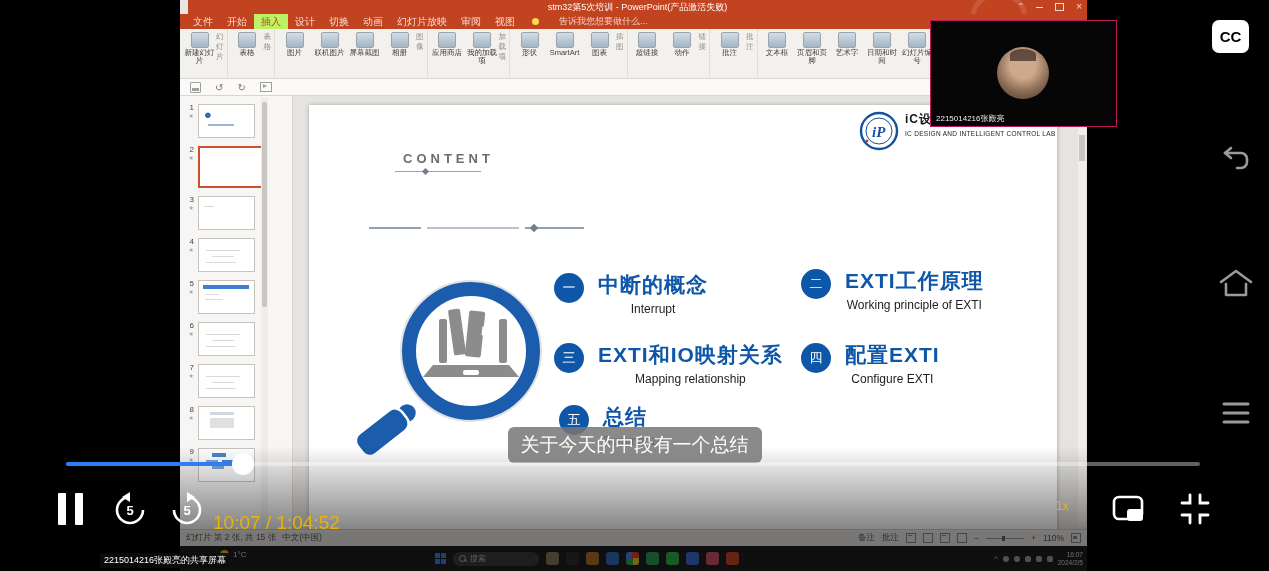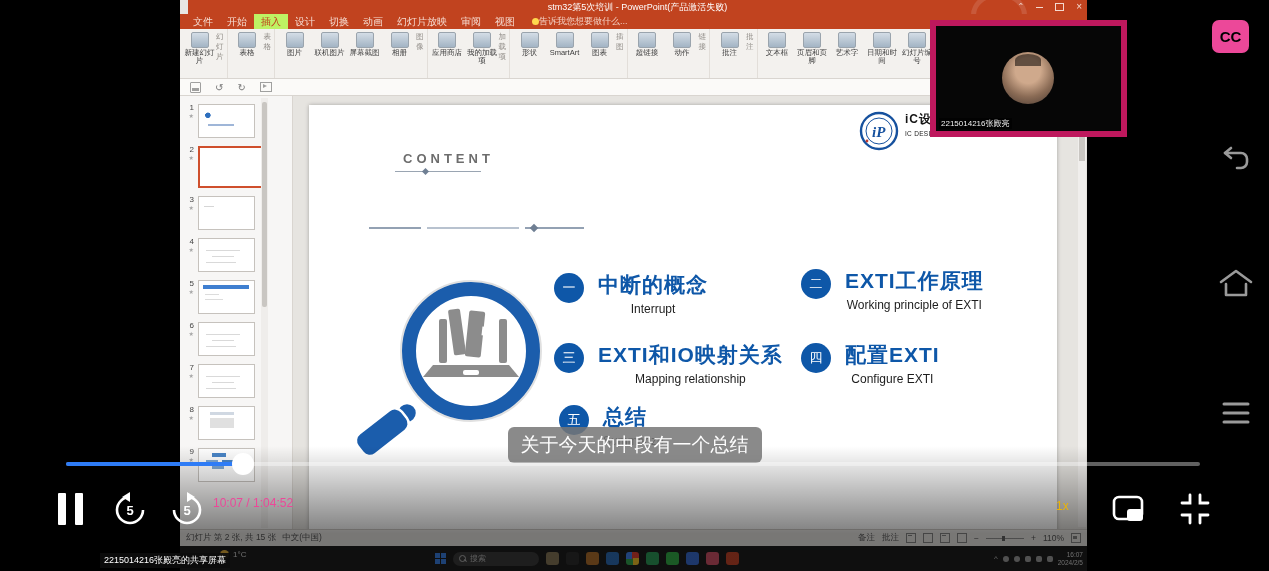--- a/index.html
+++ b/index.html
@@ -17,21 +17,21 @@
   .wc-min{width:7px;height:1px;background:#f4d9cf;}
   .wc-max{width:7px;height:6px;border:1px solid #f4d9cf;}
   .wc-x{color:#f4d9cf;font-size:10px;line-height:10px;}
   .wc-opt{color:#f4d9cf;font-size:8px;line-height:8px;}
 
   
   .menubar{position:absolute;left:0;top:14px;right:0;height:15px;background:#c1431f;display:flex;
     align-items:stretch;padding-left:6px;font-size:10px;color:#f6ddd3;}
   .mtab{padding:1px 7px;display:flex;align-items:center;white-space:nowrap;}
   .mtab.active{background:#bef264;color:#c0401c;}
-  .tellme{display:flex;align-items:center;gap:0;margin-left:10px;color:#f2cfc2;font-size:9px;white-space:nowrap;}
+  .tellme{display:flex;align-items:center;gap:20px;margin-left:10px;color:#f2cfc2;font-size:9px;white-space:nowrap;}
   .bulb{width:7px;height:7px;border-radius:50%;background:#ffd84d;}
 
   
   .ribbon{position:absolute;left:0;top:29px;right:0;height:49px;background:#f3f1ee;
     border-bottom:1px solid #d9d5d0;display:flex;overflow:hidden;}
   .rgroup{display:flex;flex-direction:row;border-right:1px solid #e2ded9;padding:2px 3px 0;}
   .ritems{display:flex;gap:2px;flex:1;align-items:flex-start;}
   .rbtn{width:33px;display:flex;flex-direction:column;align-items:center;font-size:7.5px;
     color:#3c3c3c;text-align:center;line-height:1.12;}
   .ricon{width:16px;height:14px;margin:1px 0;background:linear-gradient(#d4dde6,#a3b4c4);
@@ -148,31 +148,31 @@
     background:linear-gradient(180deg,transparent,rgba(0,0,0,.5) 70%);pointer-events:none;}
   .subtitle{position:absolute;left:50%;top:427px;transform:translateX(-50%);
     background:rgba(118,118,118,.85);color:#fff;font-size:19px;padding:5px 13px;border-radius:6px;white-space:nowrap;}
   .progress{position:absolute;left:66px;right:69px;top:462px;height:4px;background:rgba(255,255,255,.38);border-radius:2px;}
   .pfill{height:100%;background:#2e7cf6;border-radius:2px;position:relative;}
   .phandle{position:absolute;right:-11px;top:50%;transform:translateY(-50%);width:22px;height:22px;border-radius:50%;background:#fff;}
   .pause{position:absolute;left:58px;top:493px;display:flex;gap:9px;}
   .pause i{width:8px;height:32px;background:#fff;border-radius:1px;}
   .skipback{position:absolute;left:110px;top:490px;}
   .skipfwd{position:absolute;left:167px;top:490px;}
-  .timetext{position:absolute;left:213px;top:496px;font-size:12px;color:#ec4899;}
+  .timetext{position:absolute;left:213px;top:512px;font-size:19px;color:#eab308;}
   .speed{position:absolute;left:1056px;top:499px;font-size:12px;color:#eab308;}
   .pip{position:absolute;left:1110px;top:492px;}
   .collapse{position:absolute;left:1176px;top:490px;}
-  .cc{position:absolute;left:1212px;top:20px;width:37px;height:33px;background:#ec4899;border-radius:7px;
+  .cc{position:absolute;left:1212px;top:20px;width:37px;height:33px;background:#ffffff;border-radius:7px;
     color:#000;font-weight:bold;font-size:15px;display:flex;align-items:center;justify-content:center;}
   .nav{position:absolute;}
   .nav-back{left:1219px;top:142px;}
   .nav-home{left:1217px;top:267px;}
   .nav-recents{left:1220px;top:399px;}
-  .webcam{position:absolute;left:930px;top:20px;width:185px;height:105px;background:#060606;border:6px solid #be185d;}
+  .webcam{position:absolute;left:930px;top:20px;width:185px;height:105px;background:#060606;border:1px solid #be185d;}
   .avatar{position:absolute;left:66px;top:26px;width:52px;height:52px;border-radius:50%;
     background:radial-gradient(circle at 50% 36%,#cfa98c 0 30%,#8a6b55 62%,#453730 100%);}
   .avatar::before{content:"";position:absolute;left:13px;top:2px;width:26px;height:12px;border-radius:50% 50% 0 0;background:rgba(40,30,25,.65);}
   .webname{position:absolute;left:3px;bottom:2px;font-size:8px;color:#f0f0f0;background:rgba(0,0,0,.55);padding:0 2px;}
   .sharelabel{position:absolute;left:100px;top:553px;background:rgba(12,12,12,.92);color:#fff;font-size:9px;padding:1px 4px;}
 </style>
 </head>
 <body>
 
 <div id="stage">

